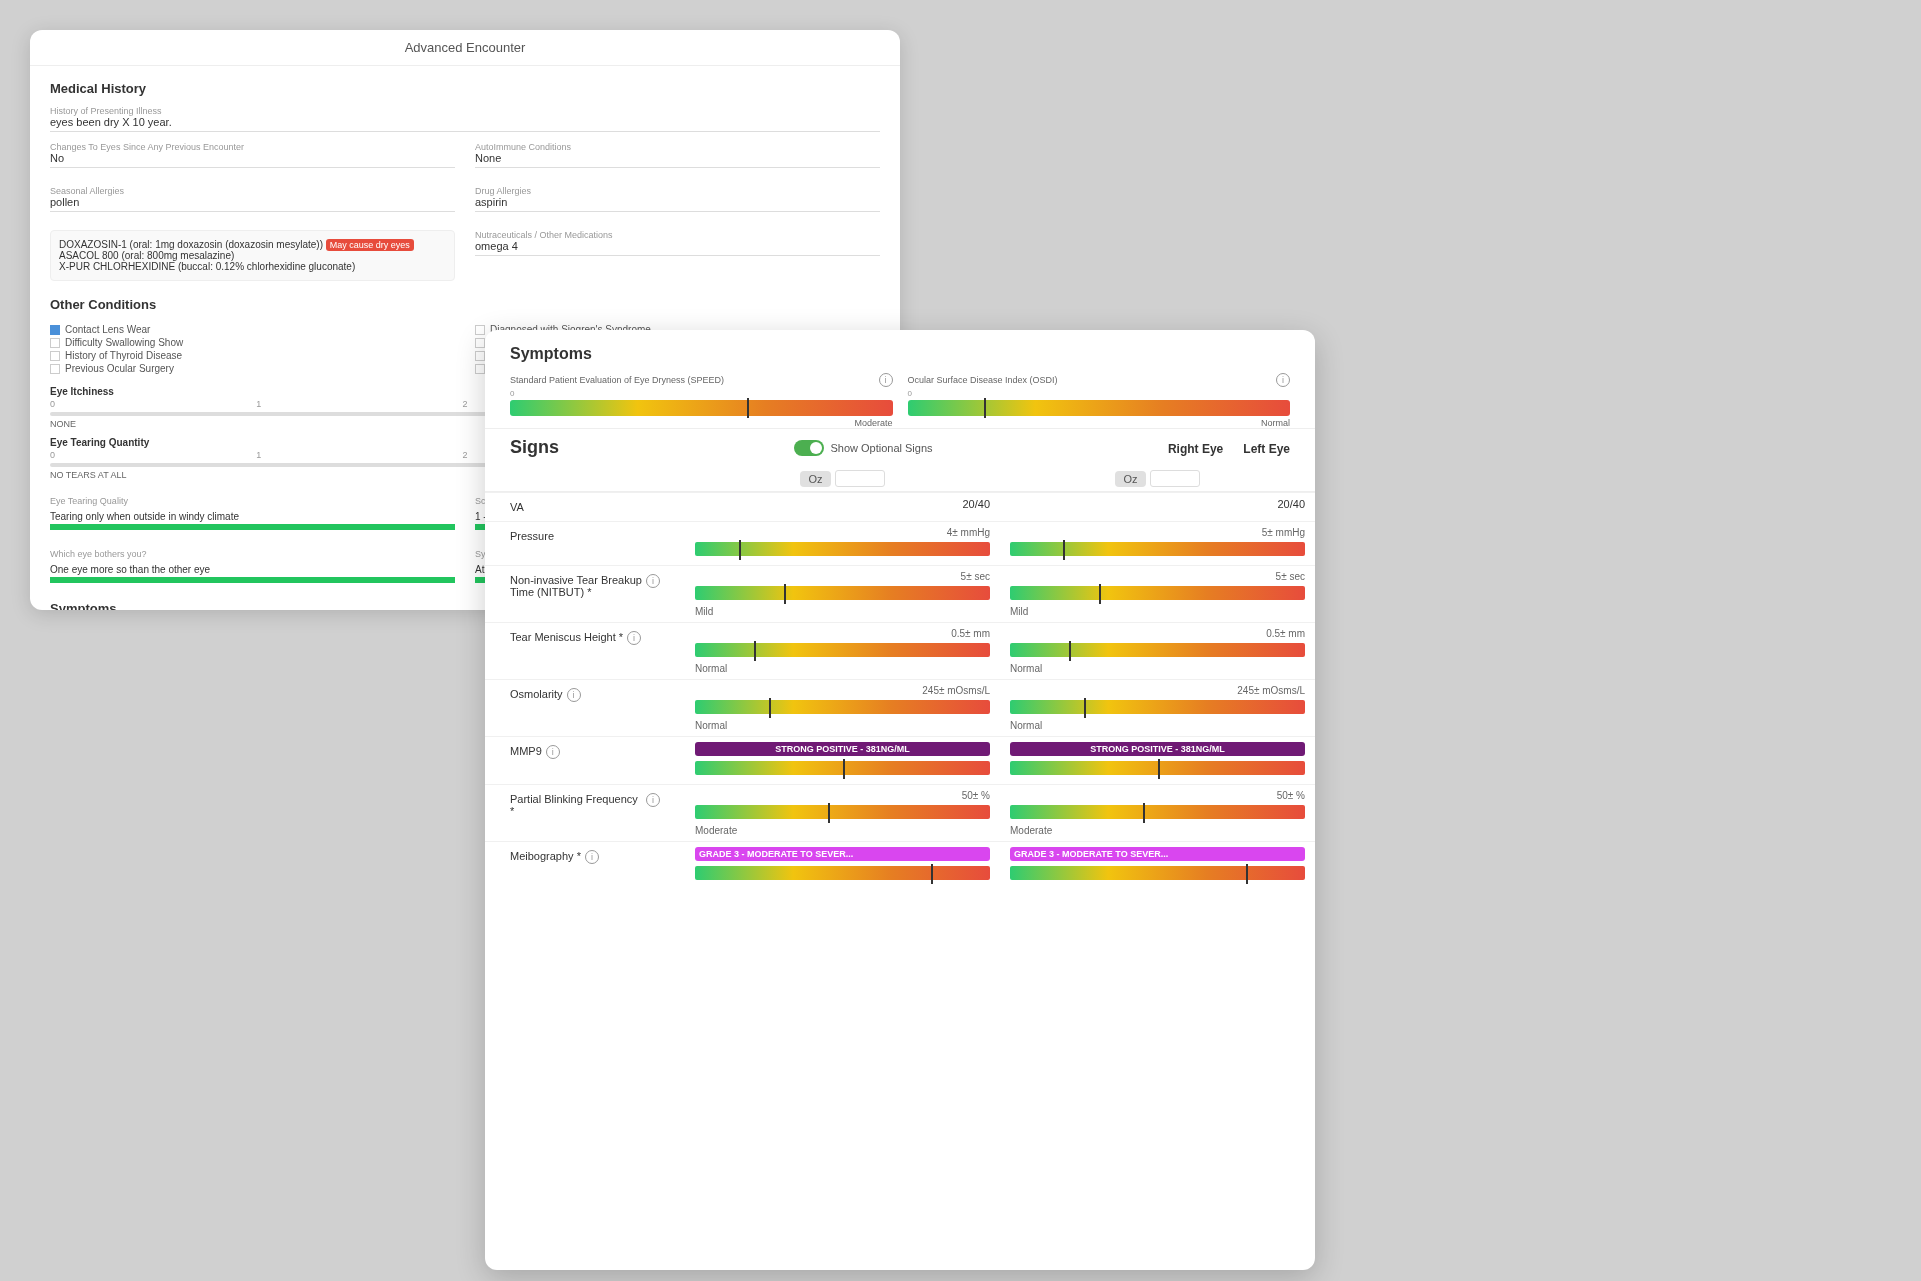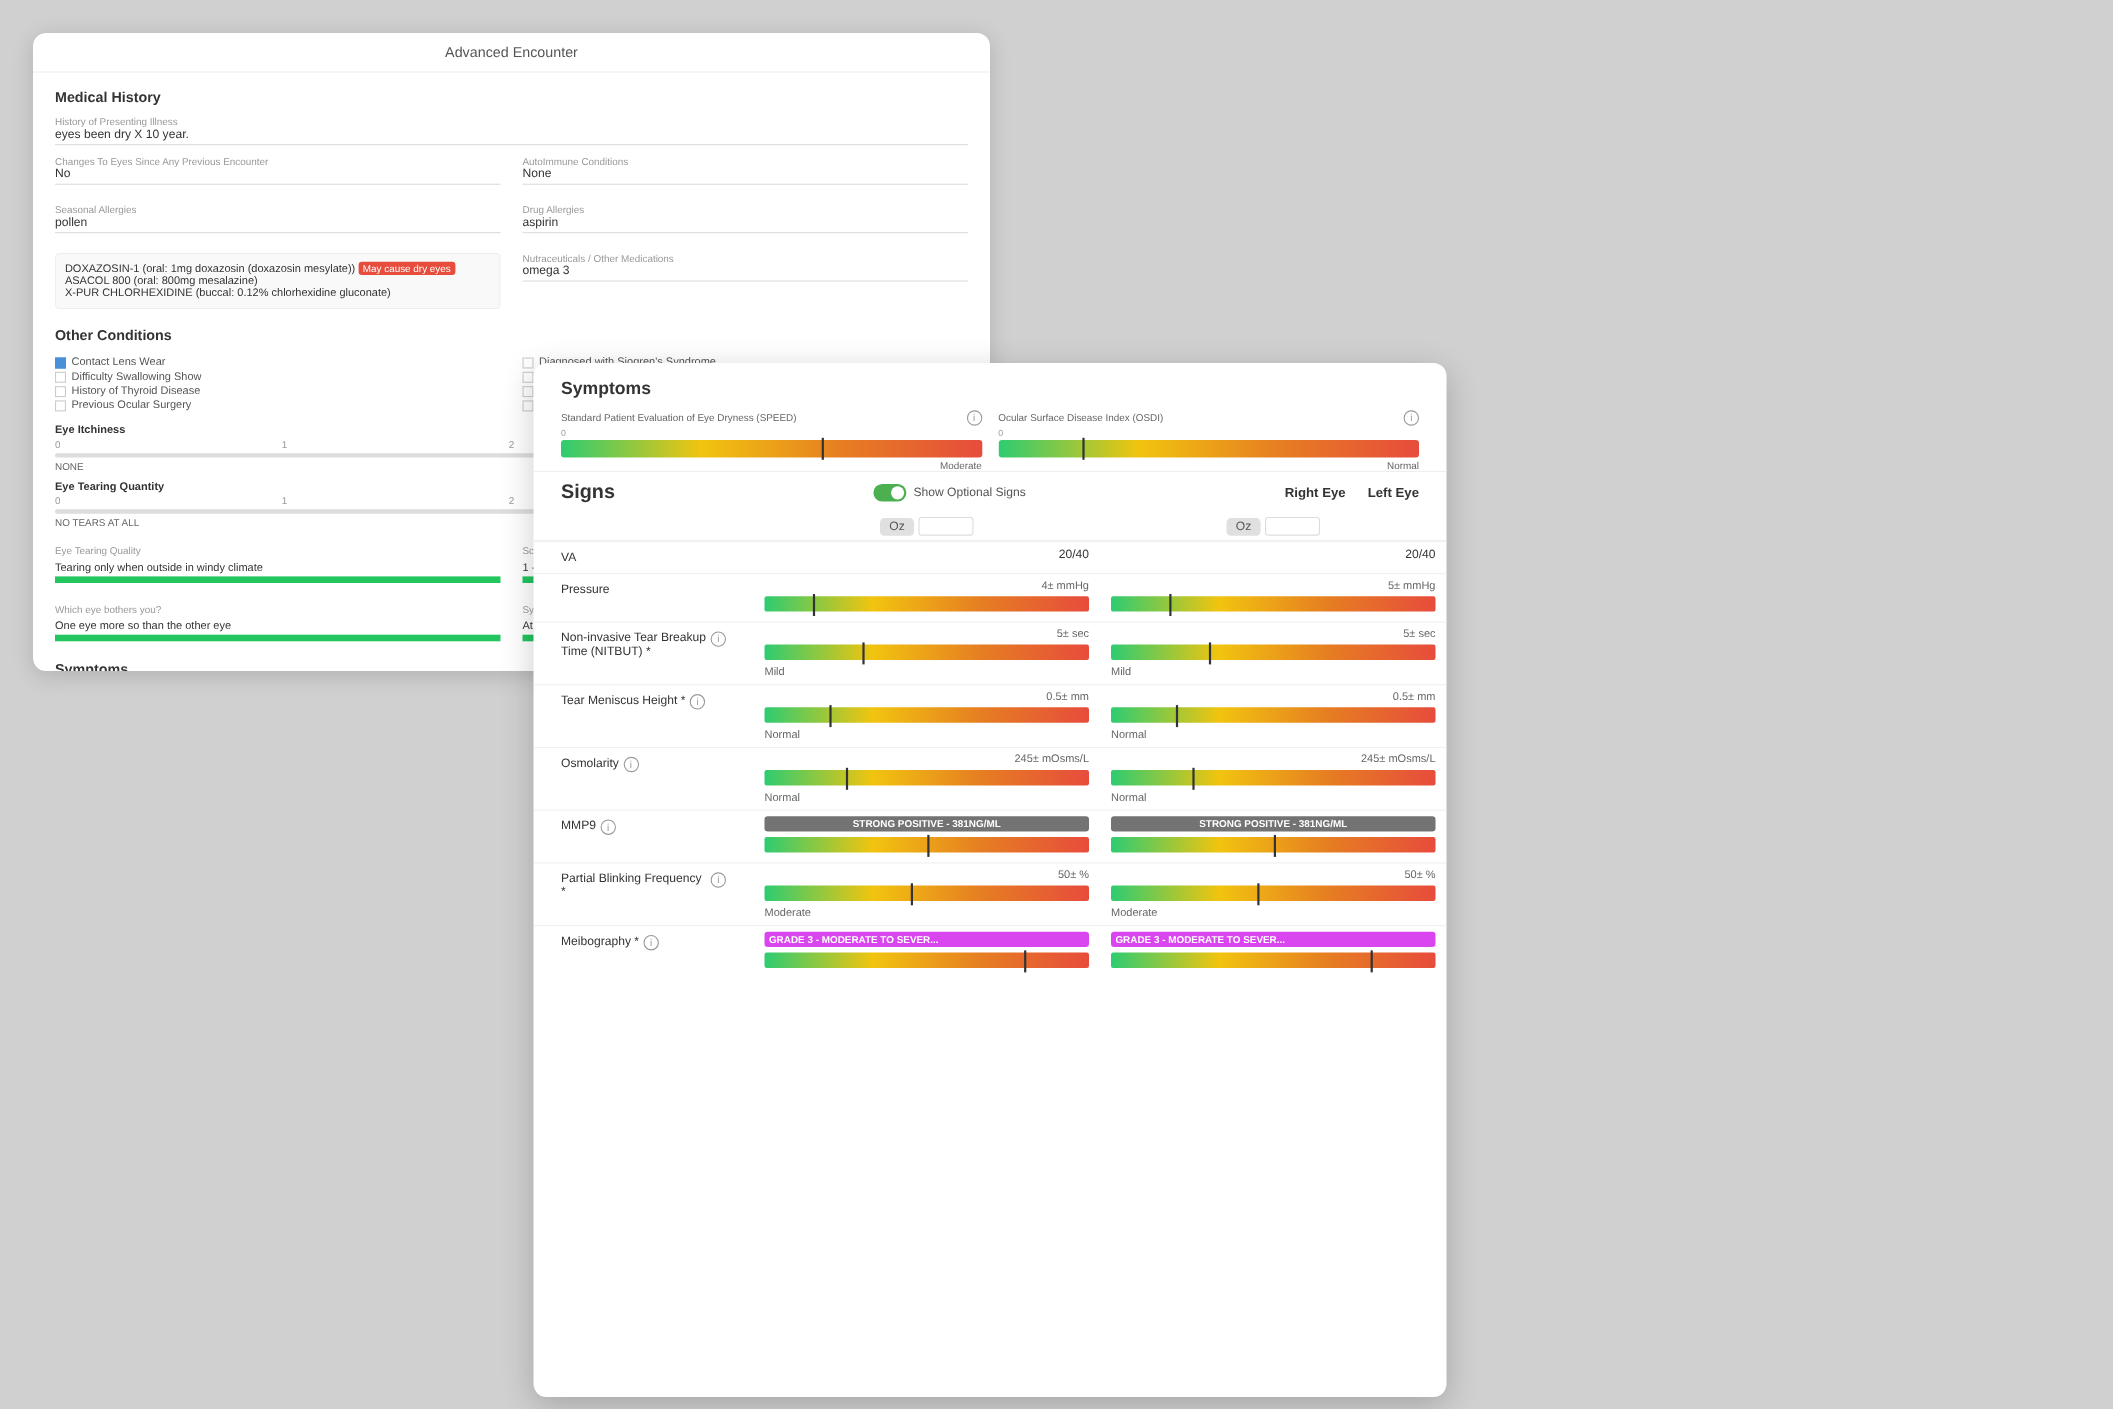--- a/index.html
+++ b/index.html
@@ -295,21 +295,21 @@
       margin: 2px 0;
     }
 
     .bar-status {
       font-size: 10px;
       color: #666;
       margin-top: 2px;
     }
 
     .strong-positive-badge {
-      background: #737373;
+      background: #701a75;
       color: #fff;
       font-size: 9px;
       font-weight: bold;
       text-align: center;
       padding: 2px 4px;
       border-radius: 3px;
       margin-bottom: 3px;
     }
 
     .grade-badge {
@@ -376,21 +376,21 @@
       <div>
         <div class="medication-box">
           <span>DOXAZOSIN-1 (oral: 1mg doxazosin (doxazosin mesylate))</span>
           <span class="med-warn">May cause dry eyes</span><br>
           <span>ASACOL 800 (oral: 800mg mesalazine)</span><br>
           <span>X-PUR CHLORHEXIDINE (buccal: 0.12% chlorhexidine gluconate)</span>
         </div>
       </div>
       <div>
         <div class="field-label">Nutraceuticals / Other Medications</div>
-        <div class="field-value">omega 3</div>
+        <div class="field-value">omega 4</div>
       </div>
     </div>
 
     <div class="section-heading">Other Conditions</div>
     <div class="two-col other-conditions">
       <div>
         <div class="checkbox-item">
           <div class="cb checked"></div>
           <span>Contact Lens Wear</span>
         </div>

